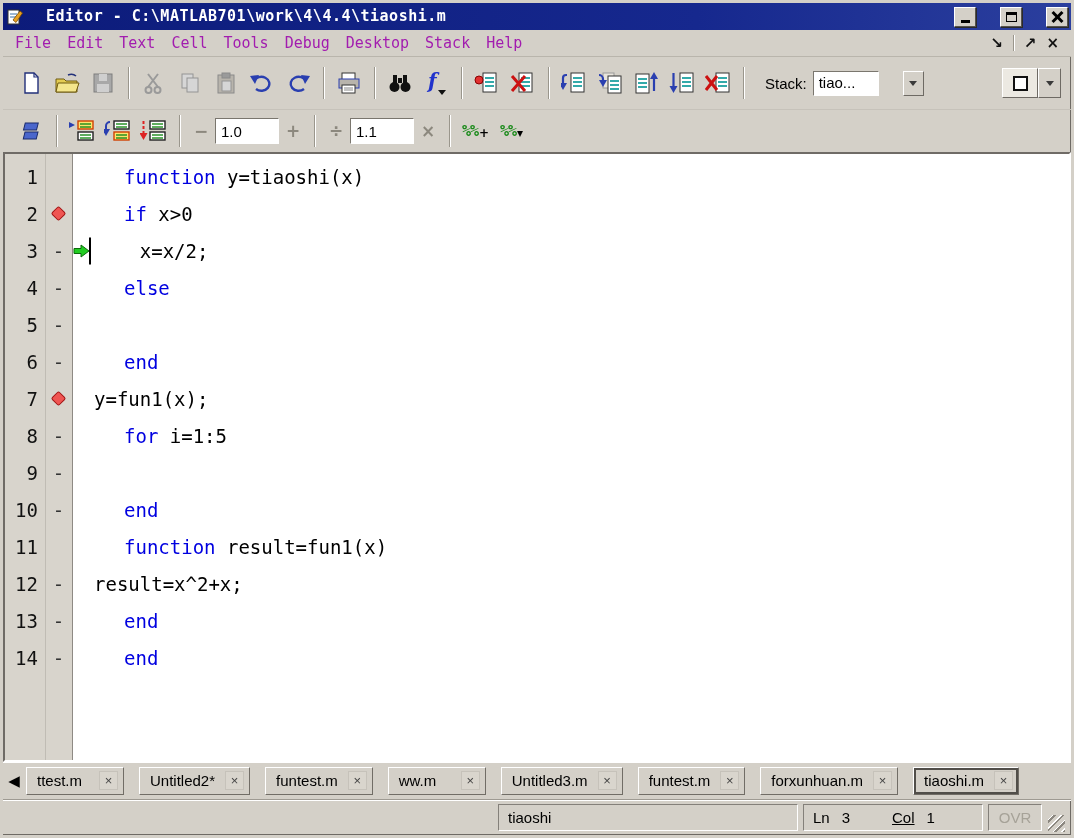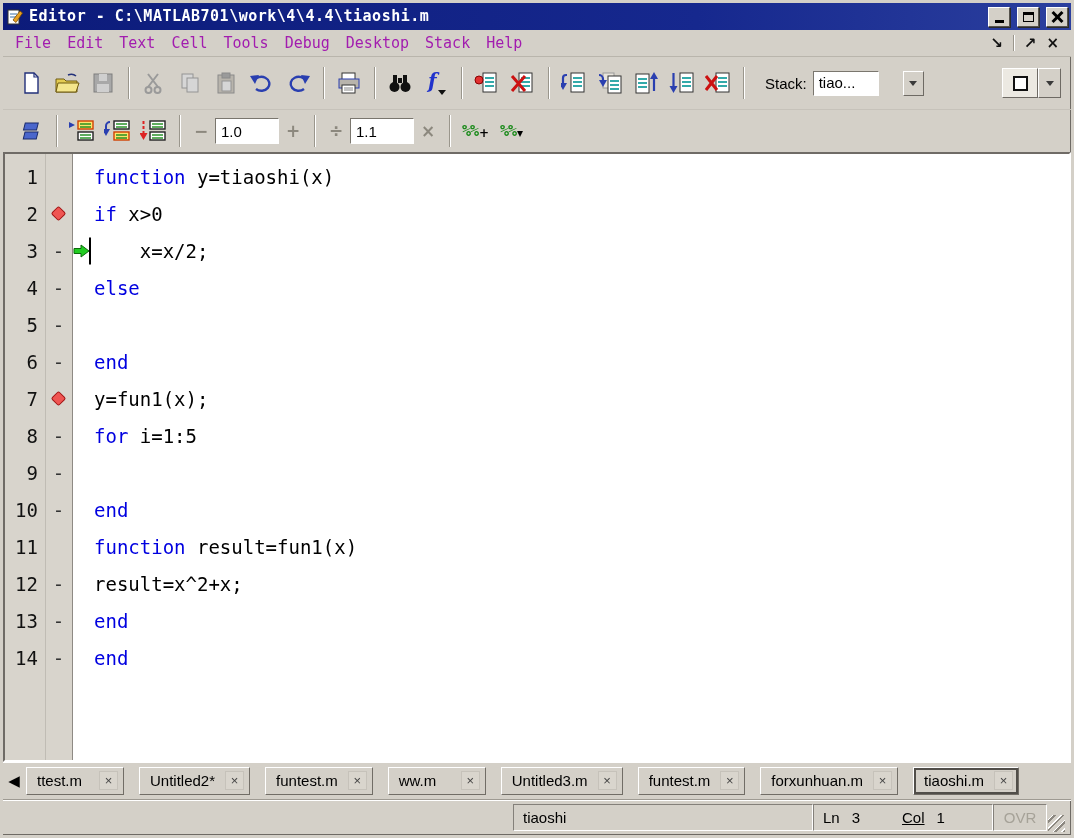--- a/index.html
+++ b/index.html
@@ -1,21 +1,21 @@
 <!DOCTYPE html>
 <html><head>
 <meta charset="utf-8">
 <style>
   html,body{margin:0;padding:0;background:#3a6ea5;}
   *{box-sizing:border-box;}
   .window{width:1074px;height:838px;background:#d4d0c8;border:3px solid #d4d0c8;
     display:flex;flex-direction:column;font-family:"Liberation Sans",sans-serif;
     box-shadow:inset -1px -1px 0 #6e6a64;}
   
-  .titlebar{flex:0 0 27px;display:flex;align-items:center;gap:5px;padding:0 3px;
+  .titlebar{flex:0 0 27px;display:flex;align-items:center;gap:22px;padding:0 3px;
     background:linear-gradient(90deg,#0c1b7a,#16288e 65%,#2b3f9e);}
   .title-text{flex:1;color:#fff;font:bold 15px/27px "DejaVu Sans Mono",monospace;
     letter-spacing:.5px;white-space:nowrap;overflow:hidden;}
   .win-btn{width:22px;height:20px;background:#d4d0c8;border:1px solid;
     border-color:#fff #55524c #55524c #fff;display:flex;align-items:center;
     justify-content:center;margin-left:2px;box-shadow:1px 1px 0 #2a2a2a;}
   .g-min{width:9px;height:3px;background:#000;margin-top:10px;}
   .g-max{width:11px;height:10px;border:1px solid #000;border-top:3px solid #000;}
   .g-close{position:relative;width:13px;height:11px;}
   .g-close::before,.g-close::after{content:"";position:absolute;left:5px;top:-1px;
@@ -61,40 +61,40 @@
     border:2px solid;border-color:#6f6b66 #fff #fff #6f6b66;
     background:linear-gradient(90deg,#d8d4cc 0 40px,#c0bcb4 40px 41px,
       #d8d4cc 41px 67px,#8e8a84 67px 68px,#ffffff 68px);}
   .line-row{display:flex;height:37px;align-items:center;}
   .ln{width:40px;text-align:right;padding-right:7px;
     font:19px "DejaVu Sans Mono",monospace;color:#111;}
   .mk{width:27px;display:flex;align-items:center;justify-content:center;
     font:19px "DejaVu Sans Mono",monospace;color:#333;}
   .ct{flex:1;position:relative;padding-left:22px;white-space:pre;
     font:19px "DejaVu Sans Mono",monospace;color:#000;}
-  .kw{color:#0000e0;} .plain{color:#000;}
+  .kw{color:#0000e0;margin-left:30px;} .plain{color:#000;}
   .bp{width:11px;height:11px;background:#ef5552;border:1px solid #a01010;
     transform:rotate(45deg);border-radius:2px;}
   .exec-arrow{position:absolute;left:1px;top:50%;transform:translateY(-50%);}
   .cursor{position:absolute;left:17px;top:50%;transform:translateY(-50%);
     width:2px;height:27px;background:#000;}
   
   .tabbar{flex:0 0 37px;display:flex;align-items:center;gap:3px;padding:3px 3px 4px 2px;
     border-top:1px solid #fff;background:#d4d0c8;overflow:hidden;}
   .tab-scroll{width:18px;height:26px;display:flex;align-items:center;justify-content:center;
     font:15px "DejaVu Sans",sans-serif;color:#000;}
   .tab{height:28px;display:flex;align-items:center;justify-content:space-between;gap:10px;
     padding:0 5px 0 10px;background:#d4d0c8;border:1px solid;
     border-color:#fff #716d66 #716d66 #fff;min-width:98px;flex:0 0 auto;}
   .tab.active{box-shadow:inset 0 0 0 2px #514e49;}
   .tab-label{font:15px "Liberation Sans",sans-serif;white-space:nowrap;}
   .tab-close{width:19px;height:19px;display:flex;align-items:center;justify-content:center;
     font:13px "Liberation Sans",sans-serif;color:#444;background:#d9d5cd;border:1px solid #c6c2ba;}
   
-  .statusbar{flex:0 0 36px;display:flex;align-items:center;padding:3px 6px;
+  .statusbar{flex:0 0 36px;display:flex;align-items:center;gap:5px;padding:3px 6px;
     border-top:1px solid #9e9a92;box-shadow:inset 0 1px 0 #fff;}
   .sb-spacer{flex:1;}
   .sb-panel{height:27px;border:1px solid;border-color:#84807a #fff #fff #84807a;
     display:flex;align-items:center;padding:0 9px;font:15px "Liberation Sans",sans-serif;
     color:#000;background:#d4d0c8;}
   .sb-fn{width:300px;}
   .sb-lncol{width:180px;}
   .sb-lncol .v1{margin-left:12px;} .sb-lncol .k2{margin-left:42px;text-decoration:underline;} .sb-lncol .v2{margin-left:12px;}
   .sb-ovr{width:54px;justify-content:center;color:#a6a298;}
   .grip{width:17px;height:17px;margin-left:1px;align-self:flex-end;

